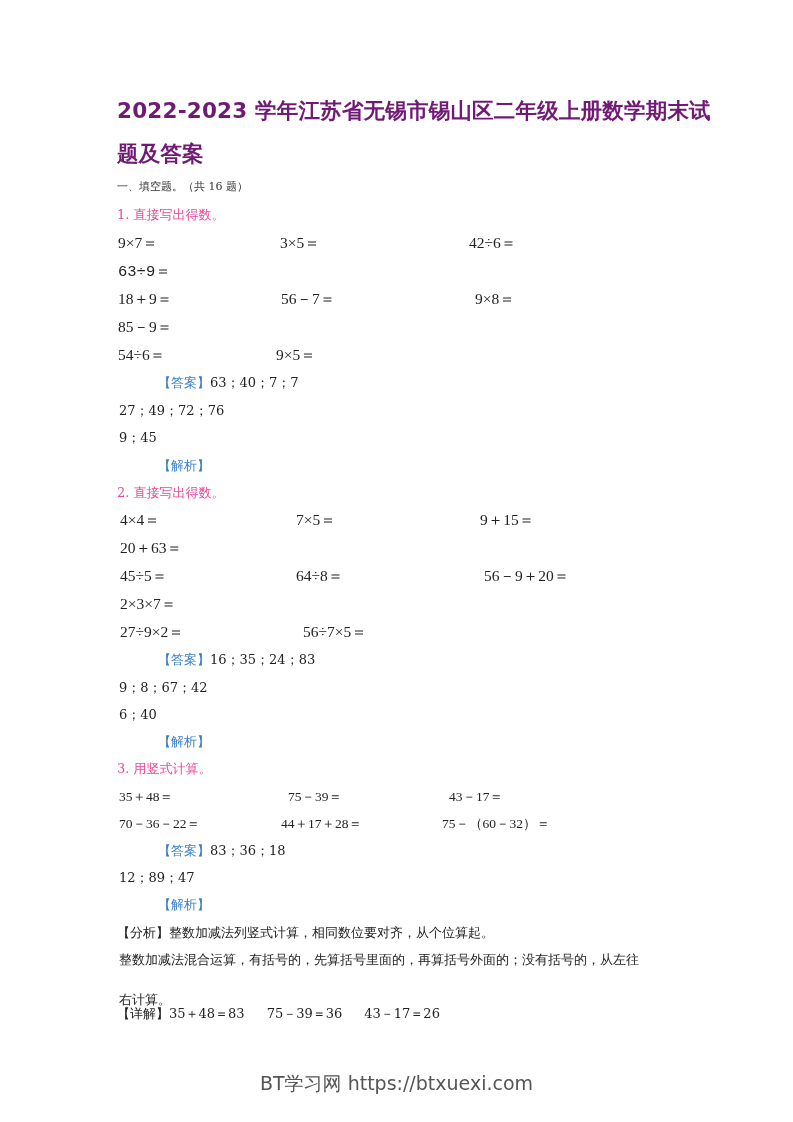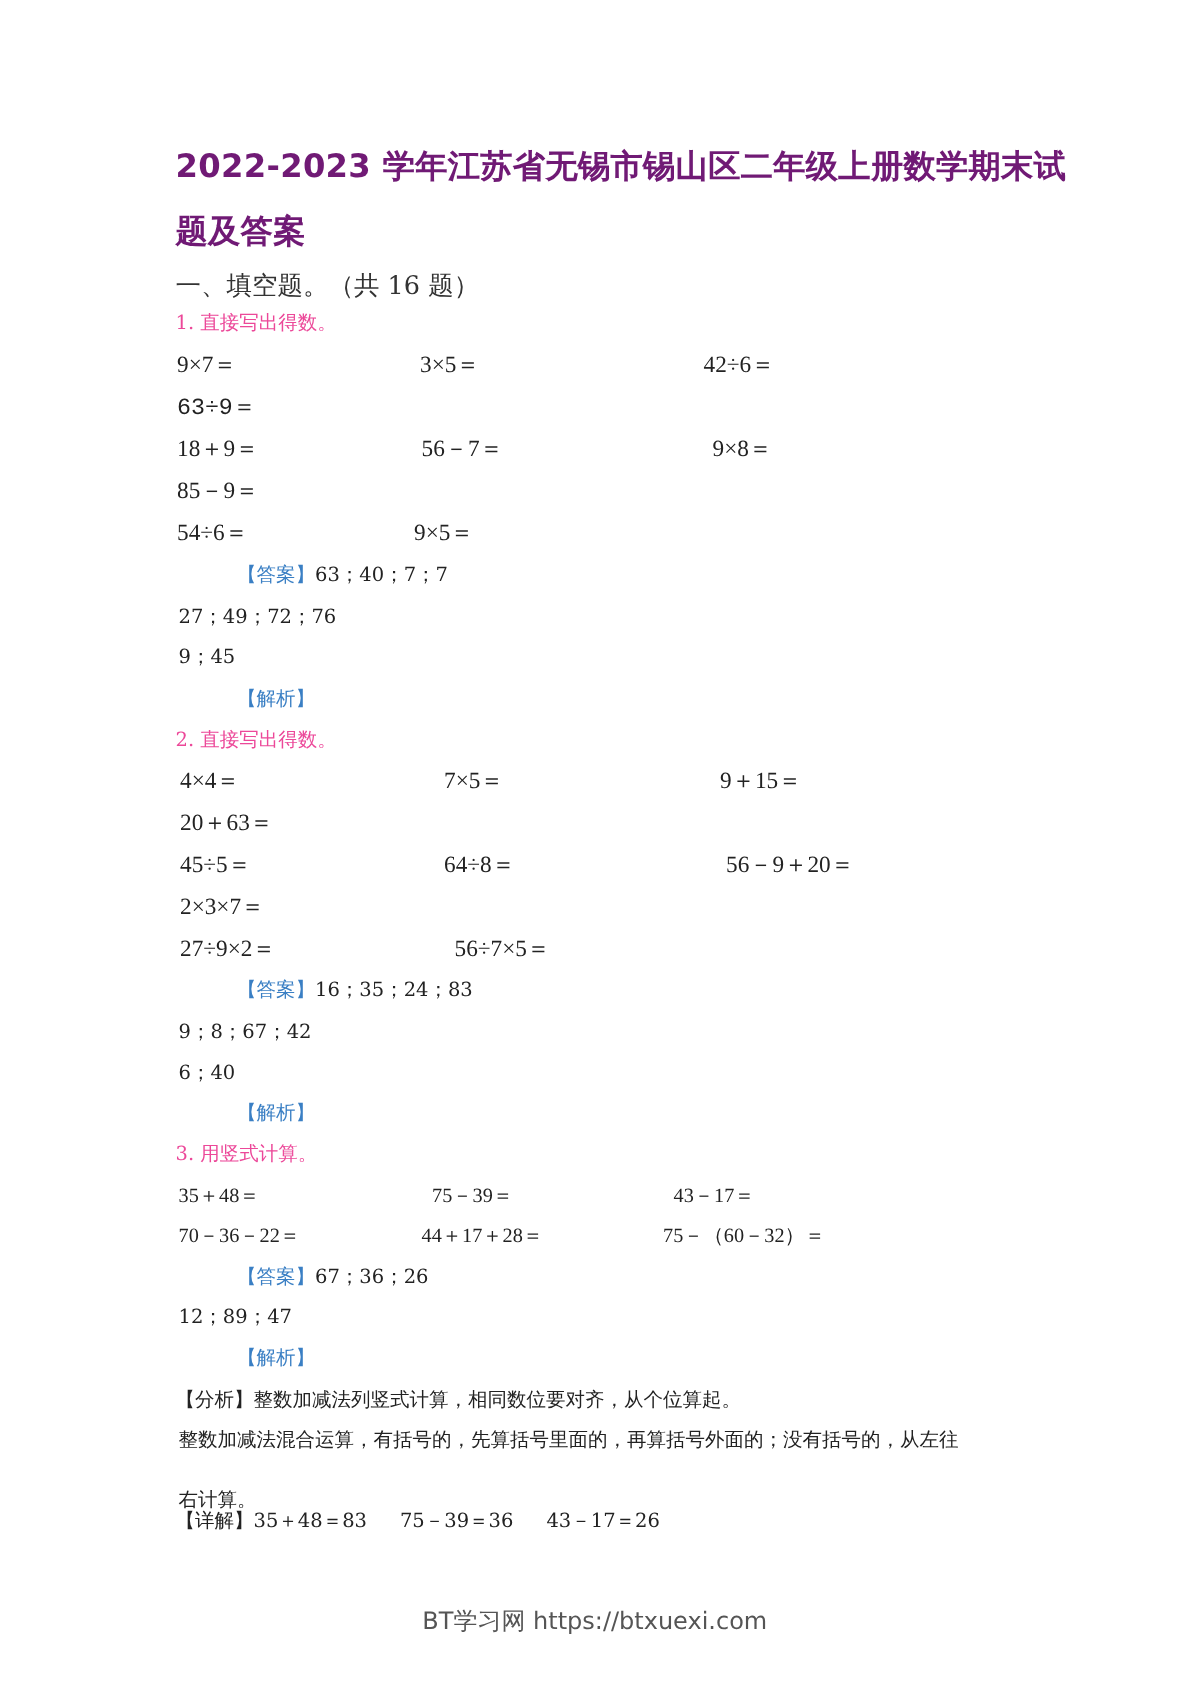--- a/index.html
+++ b/index.html
@@ -7,31 +7,31 @@
       width: 793px; height: 1122px; position: relative; overflow: hidden;
       font-family: "DejaVu Serif", "Liberation Serif", serif;
       color: #1a1a1a;
     }
     .abs { position: absolute; white-space: nowrap; }
     .title {
       left: 117px; font-size: 21.5px; font-weight: bold; letter-spacing: 0.2px;
       font-family: "DejaVu Sans", "Liberation Sans", sans-serif;
       color: #701a75;
     }
-    .sec { font-size: 17px; color: #333; }
+    .sec { font-size: 11px; color: #333; }
     .q { font-size: 13px; color: #ec4899; }
     .expr { font-family: "Liberation Serif", "DejaVu Serif", serif; font-size: 15.5px; color: #222; }
     .expr2 { font-family: "Liberation Serif", "DejaVu Serif", serif; font-size: 13.5px; color: #222; }
     .ans { font-size: 13px; color: #222; }
     .tag { color: #3a7fc4; margin-left: 41px; }
     .para { font-size: 13px; color: #222; }
     .footer {
       left: 0; width: 793px; text-align: center; top: 1071px;
       font-family: "DejaVu Sans", "Liberation Sans", sans-serif;
-      font-size: 16px; color: #555;
+      font-size: 19px; color: #555;
     }
   </style>
 </head>
 <body>
 
 <div>
 
   <div class="abs title" style="top:96px;">2022-2023 学年江苏省无锡市锡山区二年级上册数学期末试</div>
   <div class="abs title" style="top:139px;">题及答案</div>
 
@@ -77,21 +77,21 @@
 
   <div class="abs q" style="left:117px; top:760px;">3.  用竖式计算。</div>
   <div class="abs expr2" style="left:119px; top:788px;">35＋48＝</div>
   <div class="abs expr2" style="left:288px; top:788px;">75－39＝</div>
   <div class="abs expr2" style="left:449px; top:788px;">43－17＝</div>
   <div class="abs expr2" style="left:119px; top:815px;">70－36－22＝</div>
   <div class="abs expr2" style="left:281px; top:815px;">44＋17＋28＝</div>
   <div class="abs expr2" style="left:442px; top:815px;">75－（60－32）＝</div>
 
   <div class="abs ans" style="left:117px; top:842px;">
-    <span class="tag">【答案】</span><span>67；36；26</span>
+    <span class="tag">【答案】</span><span>83；36；18</span>
   </div>
   <div class="abs ans" style="left:119px; top:869px;">12；89；47</div>
   <div class="abs ans tag" style="left:117px; top:896px;">【解析】</div>
 
   <div class="abs para" style="left:117px; top:924px;">
     <span>【分析】</span><span>整数加减法列竖式计算，相同数位要对齐，从个位算起。</span>
   </div>
   <div class="abs para" style="left:119px; top:951px;">整数加减法混合运算，有括号的，先算括号里面的，再算括号外面的；没有括号的，从左往</div>
   <div class="abs para" style="left:119px; top:978px;margin-top:13px;">右计算。</div>
 

